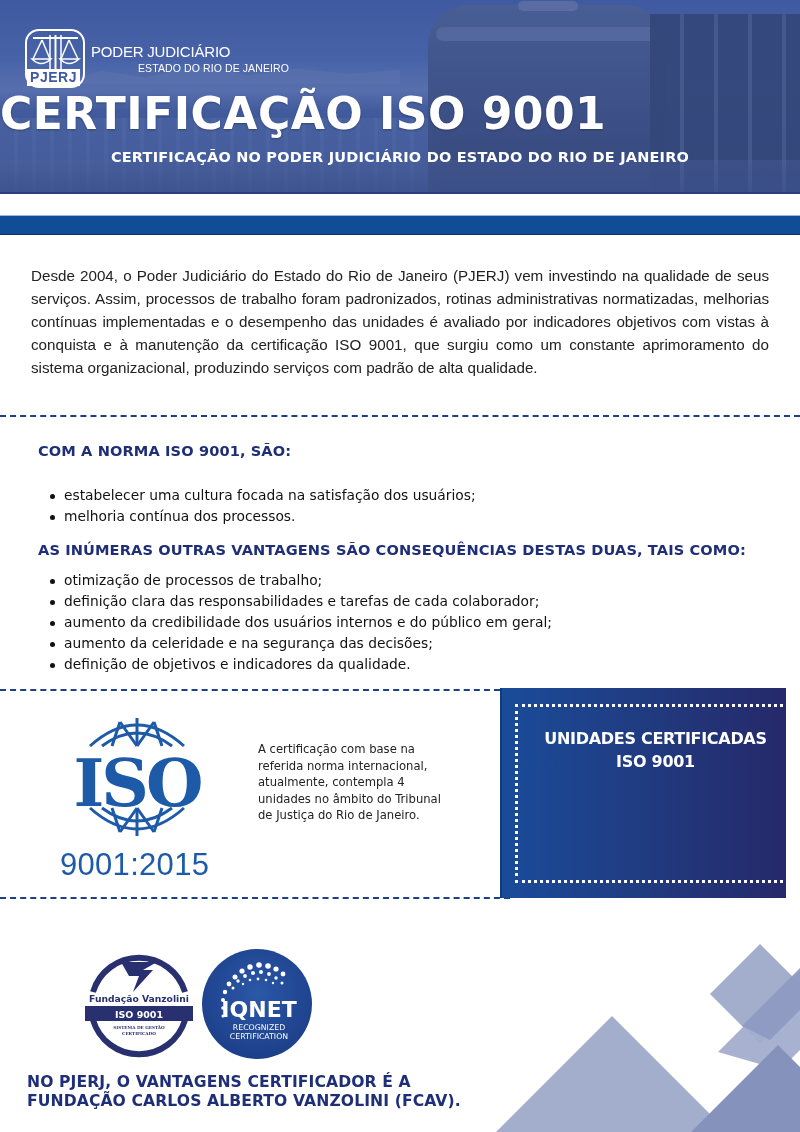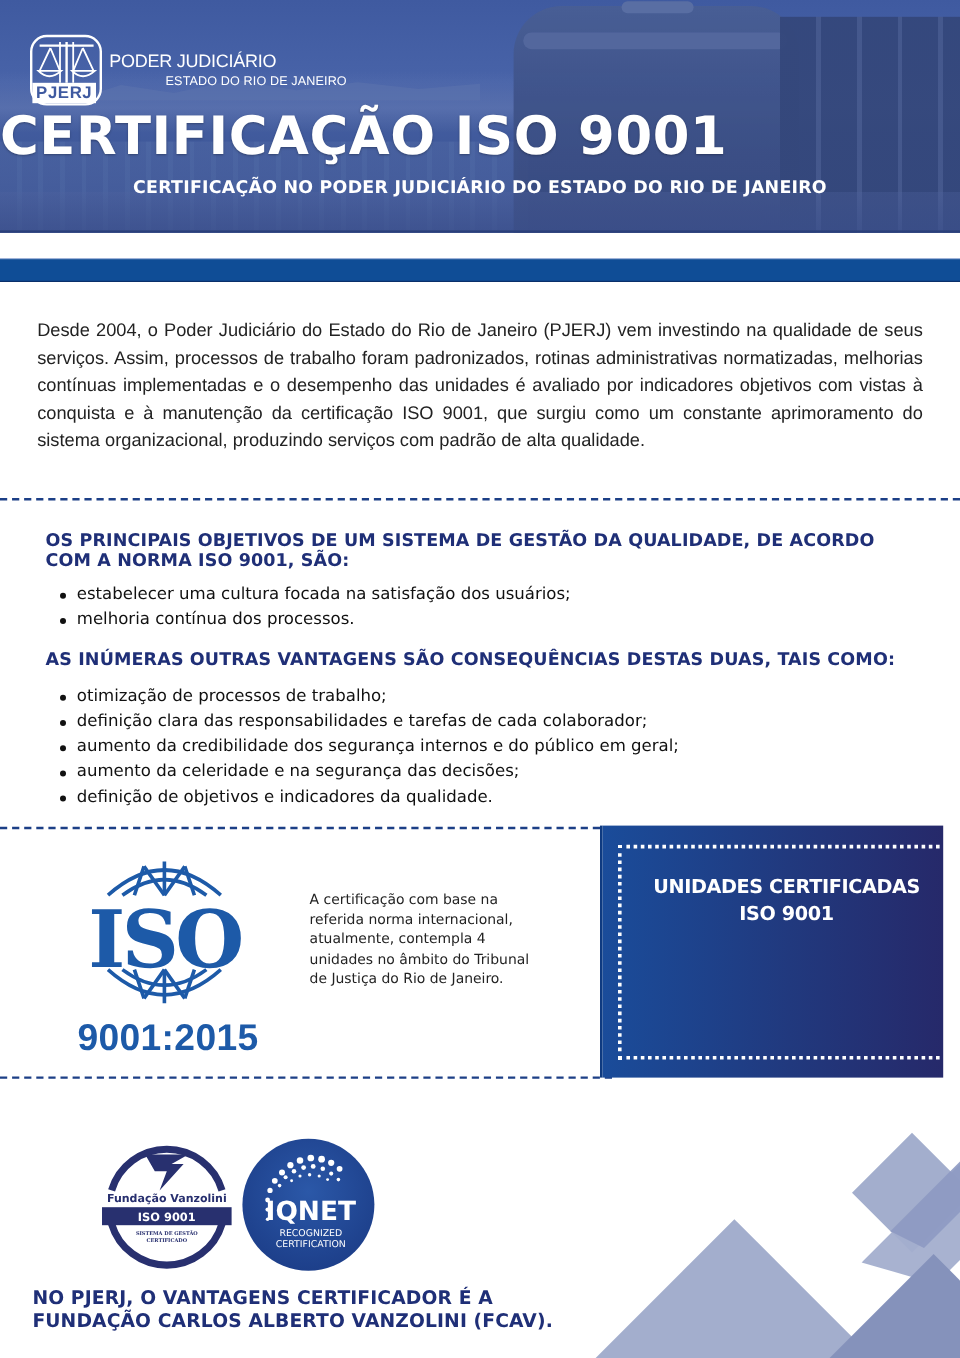--- a/index.html
+++ b/index.html
@@ -56,22 +56,22 @@
 
     
     .h-sec { position: absolute; left: 38px; color: #1f2f77; font-family: "DejaVu Sans", sans-serif; font-weight: bold;
       font-size: 14.6px; line-height: 16.5px; letter-spacing: 0.1px; }
     .bullets { position: absolute; left: 47px; list-style: none; font-family: "DejaVu Sans", sans-serif; font-size: 13.8px; color: #111; }
     .bullets li { position: relative; padding-left: 17px; height: 21px; line-height: 21px; }
     .bullets li::before { content: ""; position: absolute; left: 3px; top: 9px; width: 5px; height: 5px; background: #111; border-radius: 50%; }
 
     
     .iso-logo { position: absolute; left: 62px; top: 712px; width: 150px; height: 130px; }
-    .iso-year { position: absolute; left: 60px; top: 845px; width: 160px; text-align: center; color: #1d5aa8;
-      font-family: "Liberation Sans", sans-serif; font-weight: bold; font-size: 31px; letter-spacing: 0.3px; line-height: 40px; }
+    .iso-year { position: absolute; left: 60px; top: 845px; width: 160px; color: #1d5aa8;
+      font-family: "Liberation Sans", sans-serif; font-weight: normal; font-size: 31px; letter-spacing: 0.3px; line-height: 40px; }
     .iso-desc { position: absolute; left: 258px; top: 741px; width: 200px; font-family: "DejaVu Sans", sans-serif; font-size: 11.6px; line-height: 16.6px; color: #222; }
 
     
     .units { position: absolute; left: 500px; top: 688px; width: 286px; height: 210px;
       background: linear-gradient(90deg, #1a4c9a 0%, #21397e 55%, #26296a 100%);
       border-left: 2px solid #0e3a80; }
     .units-inner { position: absolute; left: 13px; top: 16px; width: 275px; height: 179px; border: 3px dotted #fff; }
     .units-title { position: absolute; left: 0; top: 20px; width: 275px; text-align: center; color: #fff;
       font-family: "DejaVu Sans", sans-serif; font-weight: bold; font-size: 16px; line-height: 23px; letter-spacing: -0.3px; }
     .units-list { position: absolute; left: 0; top: 76px; width: 275px; list-style: none; color: #fff; font-family: "DejaVu Sans", sans-serif; font-size: 17.5px; line-height: 22px; text-align: center; }
@@ -124,33 +124,32 @@
   <div class="sub-title">CERTIFICAÇÃO NO PODER JUDICIÁRIO DO ESTADO DO RIO DE JANEIRO</div>
 </div>
 
 <div class="band"></div>
 
 <p class="intro">Desde 2004, o Poder Judiciário do Estado do Rio de Janeiro (PJERJ) vem investindo na qualidade de seus serviços. Assim, processos de trabalho foram padronizados, rotinas administrativas normatizadas, melhorias contínuas implementadas e o desempenho das unidades é avaliado por indicadores objetivos com vistas à conquista e à manutenção da certificação ISO 9001, que surgiu como um constante aprimoramento do sistema organizacional, produzindo serviços com padrão de alta qualidade.</p>
 
 <div class="dash" style="left:0; top:415px; width:800px;"></div>
 
 <div class="h-sec" style="top:443px;">
-  <div>OS PRINCIPAIS OBJETIVOS DE UM SISTEMA DE GESTÃO DA QUALIDADE, DE ACORDO</div>
   <div>COM A NORMA ISO 9001, SÃO:</div>
 </div>
 <ul class="bullets" style="top:485px;">
   <li>estabelecer uma cultura focada na satisfação dos usuários;</li>
   <li>melhoria contínua dos processos.</li>
 </ul>
 
 <div class="h-sec" style="top:542px;">AS INÚMERAS OUTRAS VANTAGENS SÃO CONSEQUÊNCIAS DESTAS DUAS, TAIS COMO:</div>
 <ul class="bullets" style="top:570px;">
   <li>otimização de processos de trabalho;</li>
   <li>definição clara das responsabilidades e tarefas de cada colaborador;</li>
-  <li>aumento da credibilidade dos segurança internos e do público em geral;</li>
+  <li>aumento da credibilidade dos usuários internos e do público em geral;</li>
   <li>aumento da celeridade e na segurança das decisões;</li>
   <li>definição de objetivos e indicadores da qualidade.</li>
 </ul>
 
 <div class="dash" style="left:0; top:689px; width:500px;"></div>
 <div class="dash" style="left:0; top:897px; width:510px;"></div>
 
 <svg class="iso-logo" viewBox="0 0 150 130">
   <g stroke="#1d5aa8" stroke-width="3" fill="none">
     <path d="M28 34 Q75 -8 122 34"></path>

